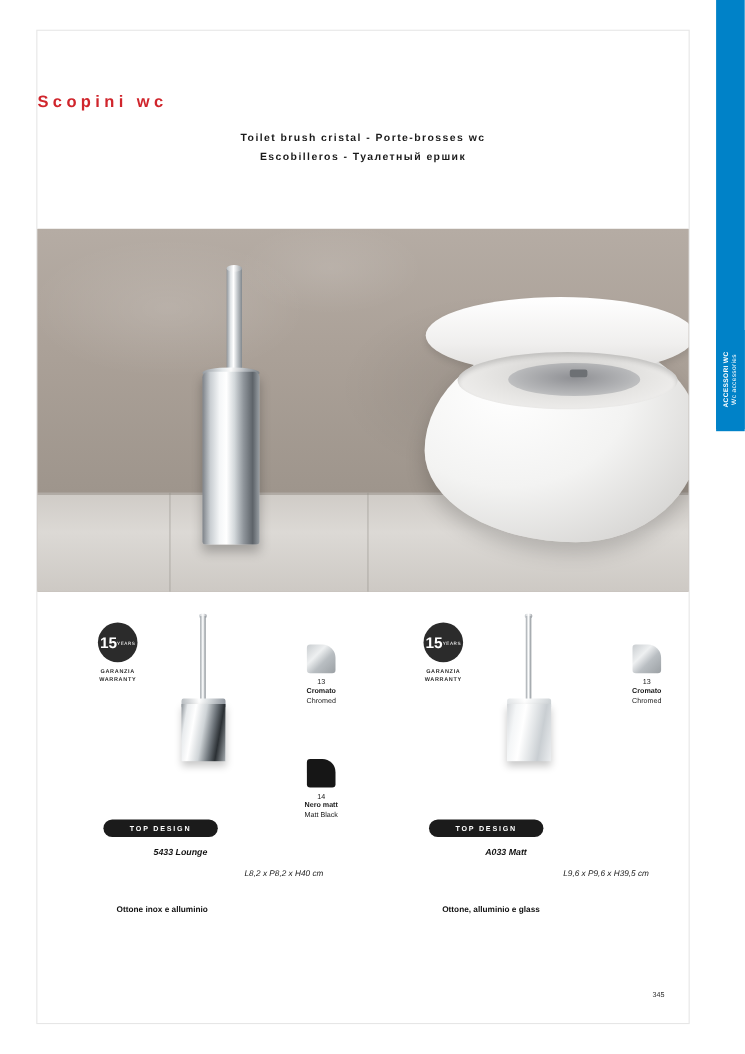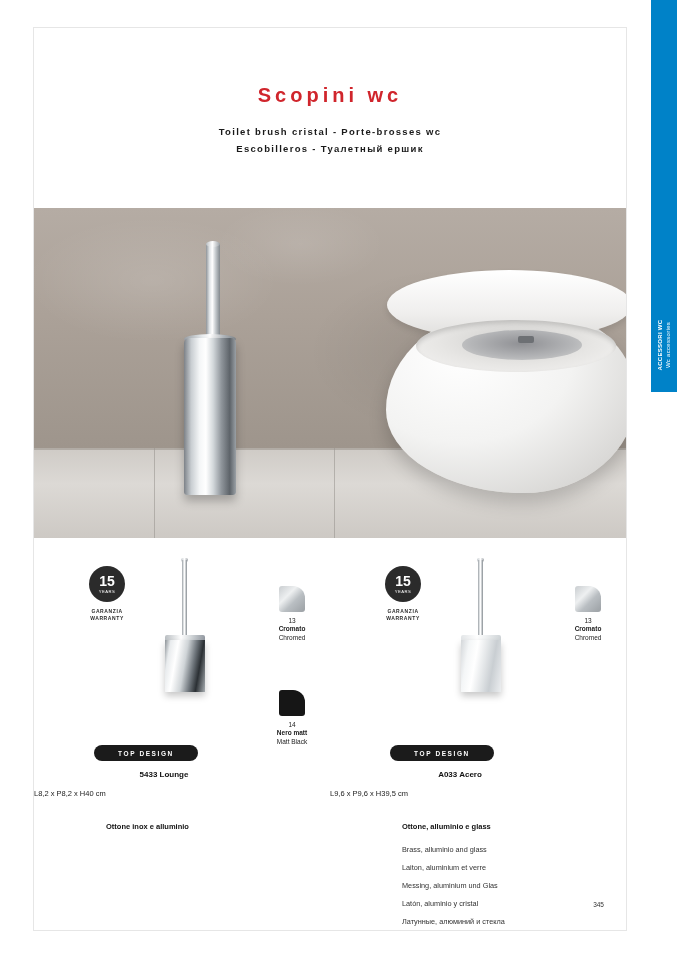--- a/index.html
+++ b/index.html
@@ -52,23 +52,22 @@
     font-size: 6px;
     letter-spacing: .3px;
     text-align: center;
     line-height: 8px;
   }
   .side-tab-text .t1 { font-weight: bold; display:block; }
   .side-tab-text .t2 { font-weight: normal; display:block; }
 
   
   .title {
-    text-align: center;
     color: #d0252c;
-    font-size: 20px;
+    font-size: 15px;
     font-weight: bold;
     letter-spacing: 4px;
     margin-top: 56px;
   }
   .subtitles {
     text-align: center;
     margin-top: 16px;
     color: #1a1a1a;
     font-size: 9.5px;
     font-weight: bold;
@@ -184,21 +183,21 @@
     top: 28px;
     width: 78px;
     text-align: center;
   }
   .warranty-circle {
     width: 36px; height: 36px;
     border-radius: 50%;
     background: #2b2b2b;
     color: #ffffff;
     margin: 0 auto;
-    display:flex; flex-direction: column; align-items:center; justify-content:center;
+    display:flex; flex-direction: row; align-items:center; justify-content:center;
     line-height: 1;
   }
   .warranty-num { font-size: 14px; font-weight: bold; letter-spacing:0; }
   .warranty-years { font-size: 4.2px; letter-spacing: .5px; margin-top:1.5px; }
   .warranty-text {
     margin-top: 6px;
     font-size: 5px;
     letter-spacing: .6px;
     color: #2b2b2b;
     line-height: 7px;
@@ -272,27 +271,29 @@
     justify-content: center;
   }
 
   .prod-name {
     position:absolute;
     left: 0; top: 232px; width: 260px;
     text-align: center;
     font-size: 8px;
     font-weight: bold;
     color: #111111;
+    font-style: italic;
   }
   .prod-dims {
     position:absolute;
     left: 0; top: 251px; width: 260px;
-    text-align: left;
+    text-align: right;
     font-size: 7.5px;
     color: #222222;
+    font-style: italic;
   }
 
   .mat-title {
     position:absolute;
     left: 72px; top: 284px;
     font-size: 7.5px;
     font-weight: bold;
     color:#111111;
   }
   .mat-list {
@@ -404,31 +405,24 @@
       </div>
 
       <div class="finish" style="left:228px; top:48px;">
         <div class="swatch chrome"></div>
         <div class="finish-code">13</div>
         <div class="finish-name">Cromato</div>
         <div class="finish-name2">Chromed</div>
       </div>
 
       <div class="pill">TOP DESIGN</div>
-      <div class="prod-name">A033 Acero</div>
+      <div class="prod-name">A033 Matt</div>
       <div class="prod-dims">L9,6 x P9,6 x H39,5 cm</div>
 
       <div class="mat-title">Ottone, alluminio e glass</div>
-      <div class="mat-list">
-        <div>Brass, alluminio and glass</div>
-        <div>Laiton, aluminium et verre</div>
-        <div>Messing, aluminium und Glas</div>
-        <div>Latón, aluminio y cristal</div>
-        <div>Латунные, алюминий и стекла</div>
-      </div>
     </div>
   </div>
 
   <div class="page-num">345</div>
 </div>
 
 <div class="side-tab"></div>
 <div class="side-tab-label">
   <div class="side-tab-text">
     <span class="t1">ACCESSORI WC</span>

